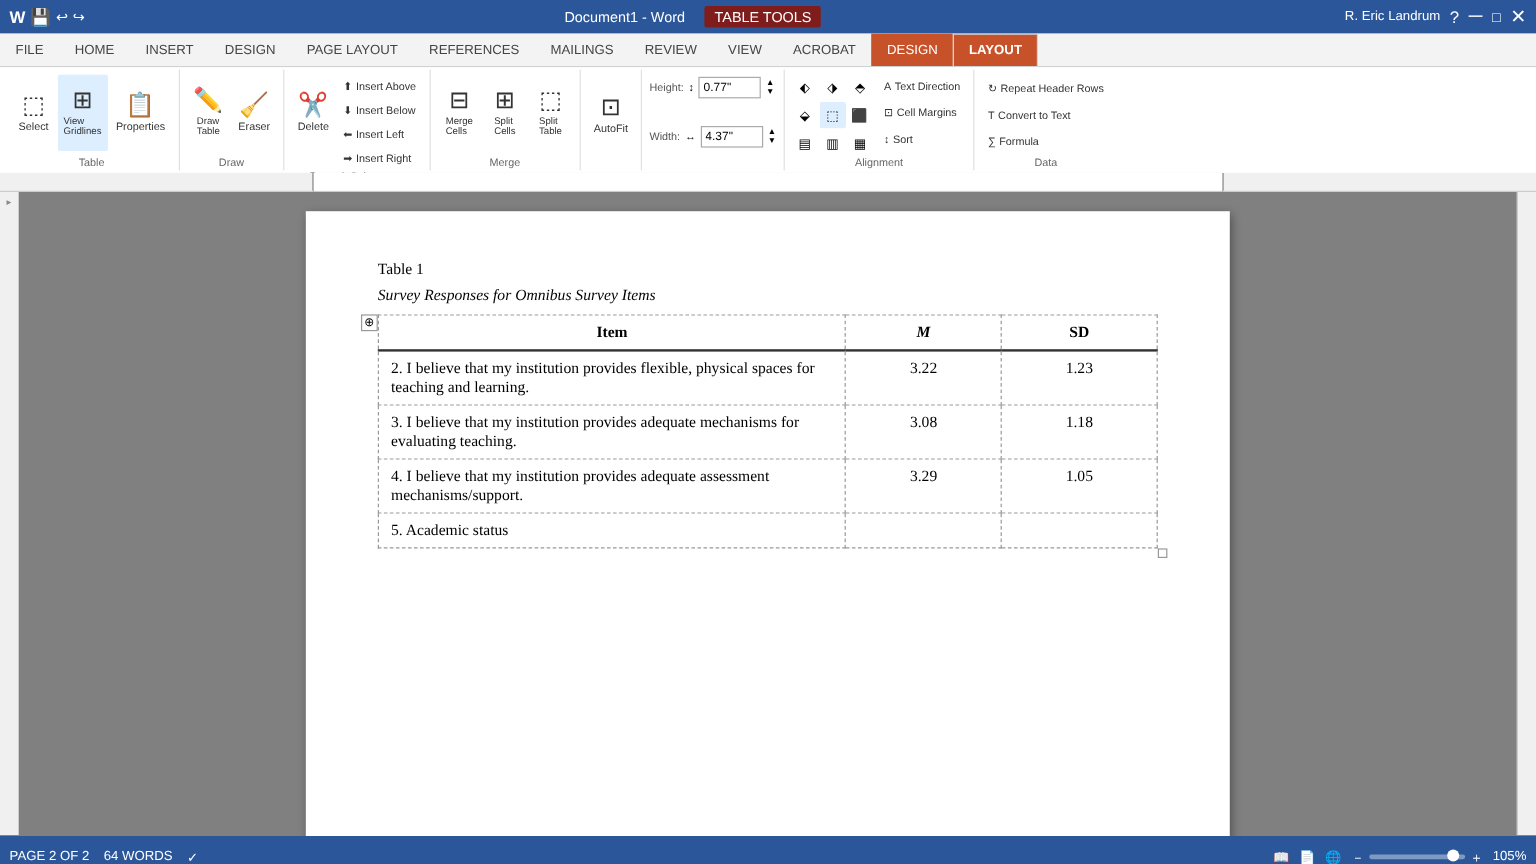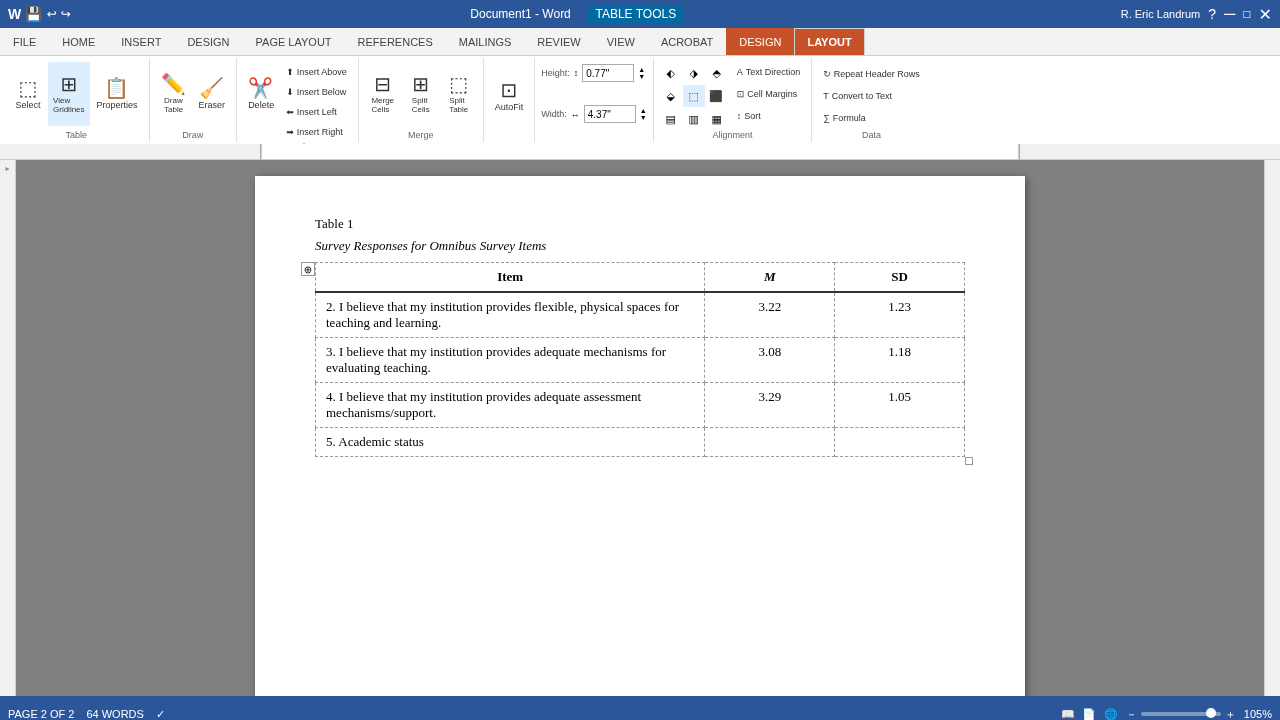--- a/index.html
+++ b/index.html
@@ -241,21 +241,21 @@
 <div id="title-bar">
   <div class="title-left">
     <span style="color:white; font-weight:bold; font-size:14px;">W</span>
     <span style="color:white; font-size:14px; cursor:pointer;">💾</span>
     <span style="color:white; cursor:pointer; font-size:12px;">↩</span>
     <span style="color:white; cursor:pointer; font-size:12px;">↪</span>
   </div>
   <div class="title">
     <span>Document1 - Word</span>
     &nbsp;&nbsp;&nbsp;
-    <span style="background:#0369a1; padding:2px 8px; border-radius:2px;">TABLE TOOLS</span>
+    <span style="background:#7f1d1d; padding:2px 8px; border-radius:2px;">TABLE TOOLS</span>
   </div>
   <div style="display:flex; align-items:center; gap:8px;">
     <span style="font-size:11px;margin-left:37px;">R. Eric Landrum</span>
     <button style="background:transparent;border:none;color:white;cursor:pointer;font-size:14px;">?</button>
     <button style="background:transparent;border:none;color:white;cursor:pointer;font-size:16px;">─</button>
     <button style="background:transparent;border:none;color:white;cursor:pointer;font-size:12px;">□</button>
     <button style="background:transparent;border:none;color:white;cursor:pointer;font-size:16px;">✕</button>
   </div>
 </div>
 

